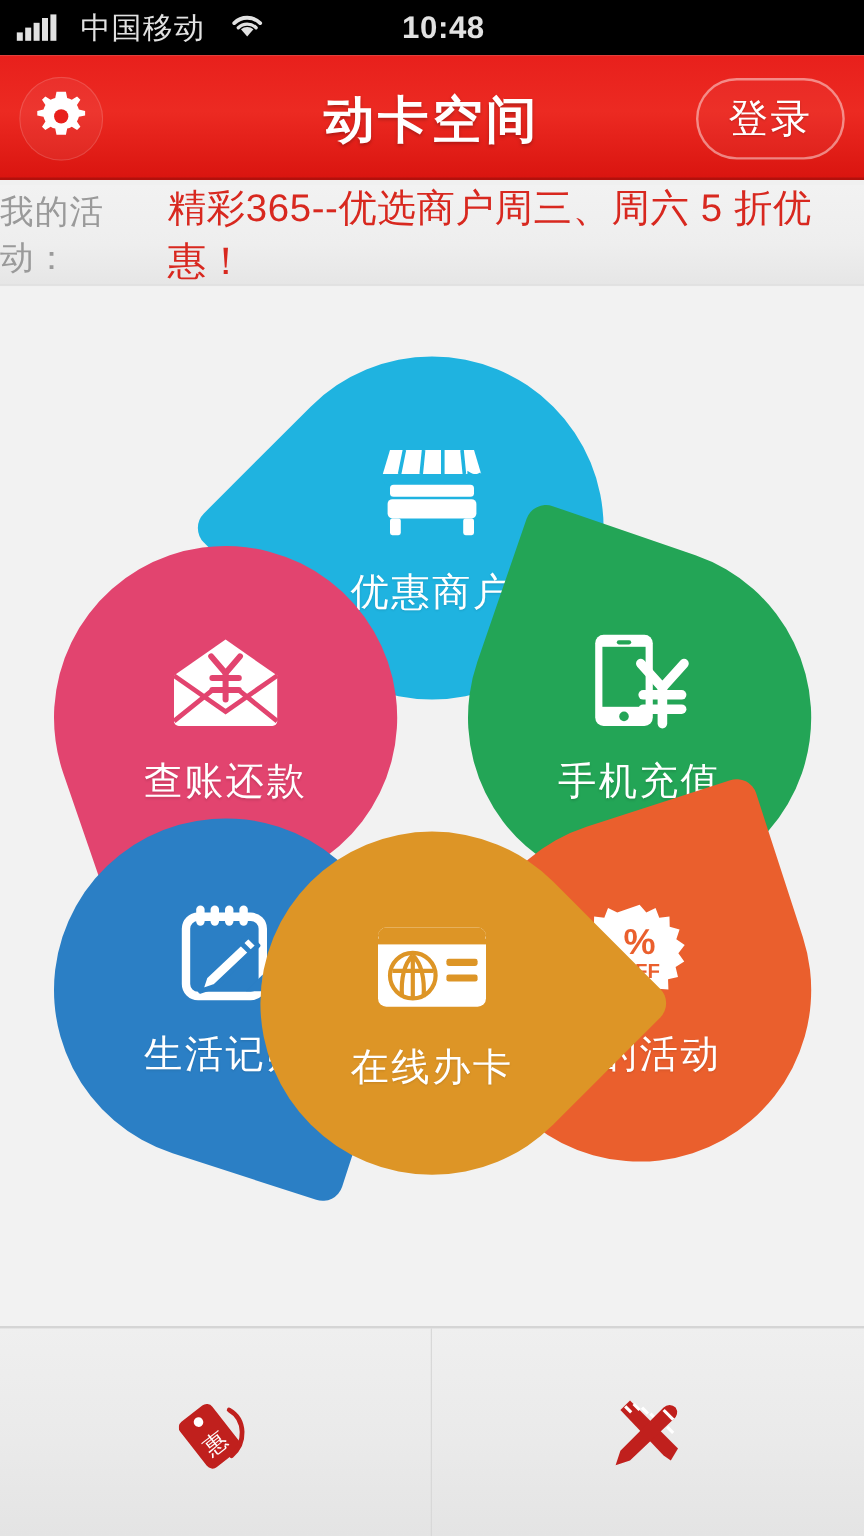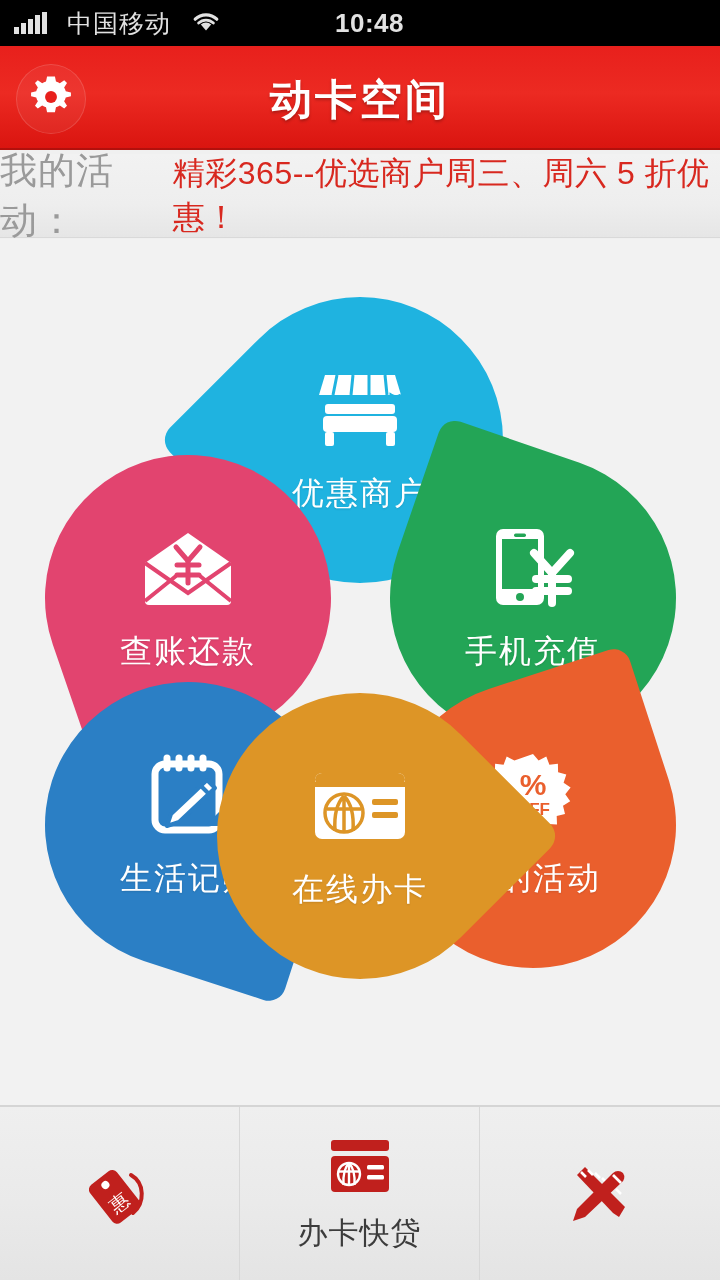--- a/index.html
+++ b/index.html
@@ -169,21 +169,21 @@
     width: 720px;
     height: 84px;
     background: linear-gradient(to bottom, #f2f2f2 0%, #eeeeee 60%, #e6e6e6 100%);
     border-bottom: 1px solid #d9d9d9;
     display: flex;
     align-items: center;
     justify-content: center;
     box-sizing: border-box;
   }
   #notice-label {
-    font-size: 37px;
+    font-size: 28px;
     color: #9a9a9a;
     letter-spacing: 1px;
   }
   #notice-text {
     font-size: 32px;
     color: #d8281f;
     letter-spacing: 0.5px;
   }
 
   
@@ -348,20 +348,21 @@
   <div id="header">
     <div id="gear-button">
       <span>
         <svg width="46" height="46" viewBox="0 0 48 48">
           <path fill="#ffffff" d="M24 2.5 l4.1 0 1.1 5.4 a17 17 0 0 1 4 1.7 l4.6-3 2.9 2.9 -3 4.6 a17 17 0 0 1 1.7 4 l5.4 1.1 0 4.1 -5.4 1.1 a17 17 0 0 1-1.7 4 l3 4.6 -2.9 2.9 -4.6-3 a17 17 0 0 1-4 1.7 l-1.1 5.4 -4.1 0 -4.1 0 -1.1-5.4 a17 17 0 0 1-4-1.7 l-4.6 3 -2.9-2.9 3-4.6 a17 17 0 0 1-1.7-4 l-5.4-1.1 0-4.1 5.4-1.1 a17 17 0 0 1 1.7-4 l-3-4.6 2.9-2.9 4.6 3 a17 17 0 0 1 4-1.7 l1.1-5.4 z"></path>
           <circle cx="24" cy="24" r="6.2" fill="#e8201c"></circle>
         </svg>
       </span>
     </div>
     <div id="header-title">动卡空间</div>
+    <div id="login-button">登录</div>
   </div>
 
   <div id="notice-bar">
     <span id="notice-label">我的活动：</span>
     <span id="notice-text">精彩365--优选商户周三、周六 5 折优惠！</span>
   </div>
 
   <div id="flower-area">
     <div id="flower">
 
@@ -486,36 +487,20 @@
           <g transform="rotate(-38 31 31)">
             <path d="M14 6 h22 a6 6 0 0 1 6 6 v36 a6 6 0 0 1-6 6 H14 a6 6 0 0 1-6-6 V12 a6 6 0 0 1 6-6 z" fill="#c0201d"></path>
             <circle cx="25" cy="15" r="4" fill="#ffffff"></circle>
             <text x="25" y="44" font-family="'Liberation Sans', sans-serif" font-size="19" fill="#ffffff" text-anchor="middle">惠</text>
           </g>
           <path d="M42 12 C56 20 56 40 44 50" stroke="#c0201d" stroke-width="4" fill="none" stroke-linecap="round"></path>
         </svg>
       </span>
     </div>
 
-    <div class="tab-item">
-      <span class="tab-icon">
-        <svg width="62" height="56" viewBox="0 0 62 56">
-          <rect x="2" y="2" width="58" height="11" rx="3" fill="#c0201d"></rect>
-          <rect x="2" y="18" width="58" height="36" rx="4" fill="#c0201d"></rect>
-          <g transform="translate(8,24)">
-            <circle cx="12" cy="12" r="11" fill="none" stroke="#ffffff" stroke-width="2.4"></circle>
-            <path d="M12 1 C7 6 6 14 6.5 23 M12 1 C17 6 18 14 17.5 23 M12 1 V23" stroke="#ffffff" stroke-width="2.4" fill="none"></path>
-            <path d="M1 9.5 H23" stroke="#ffffff" stroke-width="2.4"></path>
-          </g>
-          <rect x="38" y="27" width="17" height="4.5" rx="1.5" fill="#ffffff"></rect>
-          <rect x="38" y="37" width="17" height="4.5" rx="1.5" fill="#ffffff"></rect>
-        </svg>
-      </span>
-      <span class="tab-label">办卡快贷</span>
-    </div>
 
     <div class="tab-item">
       <span class="tab-icon">
         <svg width="62" height="62" viewBox="0 0 62 62">
           <g fill="#c0201d">
             <path d="M8 12 L16 4 L56 44 L50 54 L44 50 Z"></path>
             <path d="M12 9 l5 5 M19 7 l5 5 M26 10 l5 5 M33 15 l5 5 M40 20 l5 5 M47 26 l5 5" stroke="#ffffff" stroke-width="2.6"></path>
           </g>
           <g fill="#c0201d">
             <path d="M54 10 a7 7 0 0 0-10 0 L8 46 L4 58 L16 54 L52 20 a7 7 0 0 0 2-10 z"></path>

